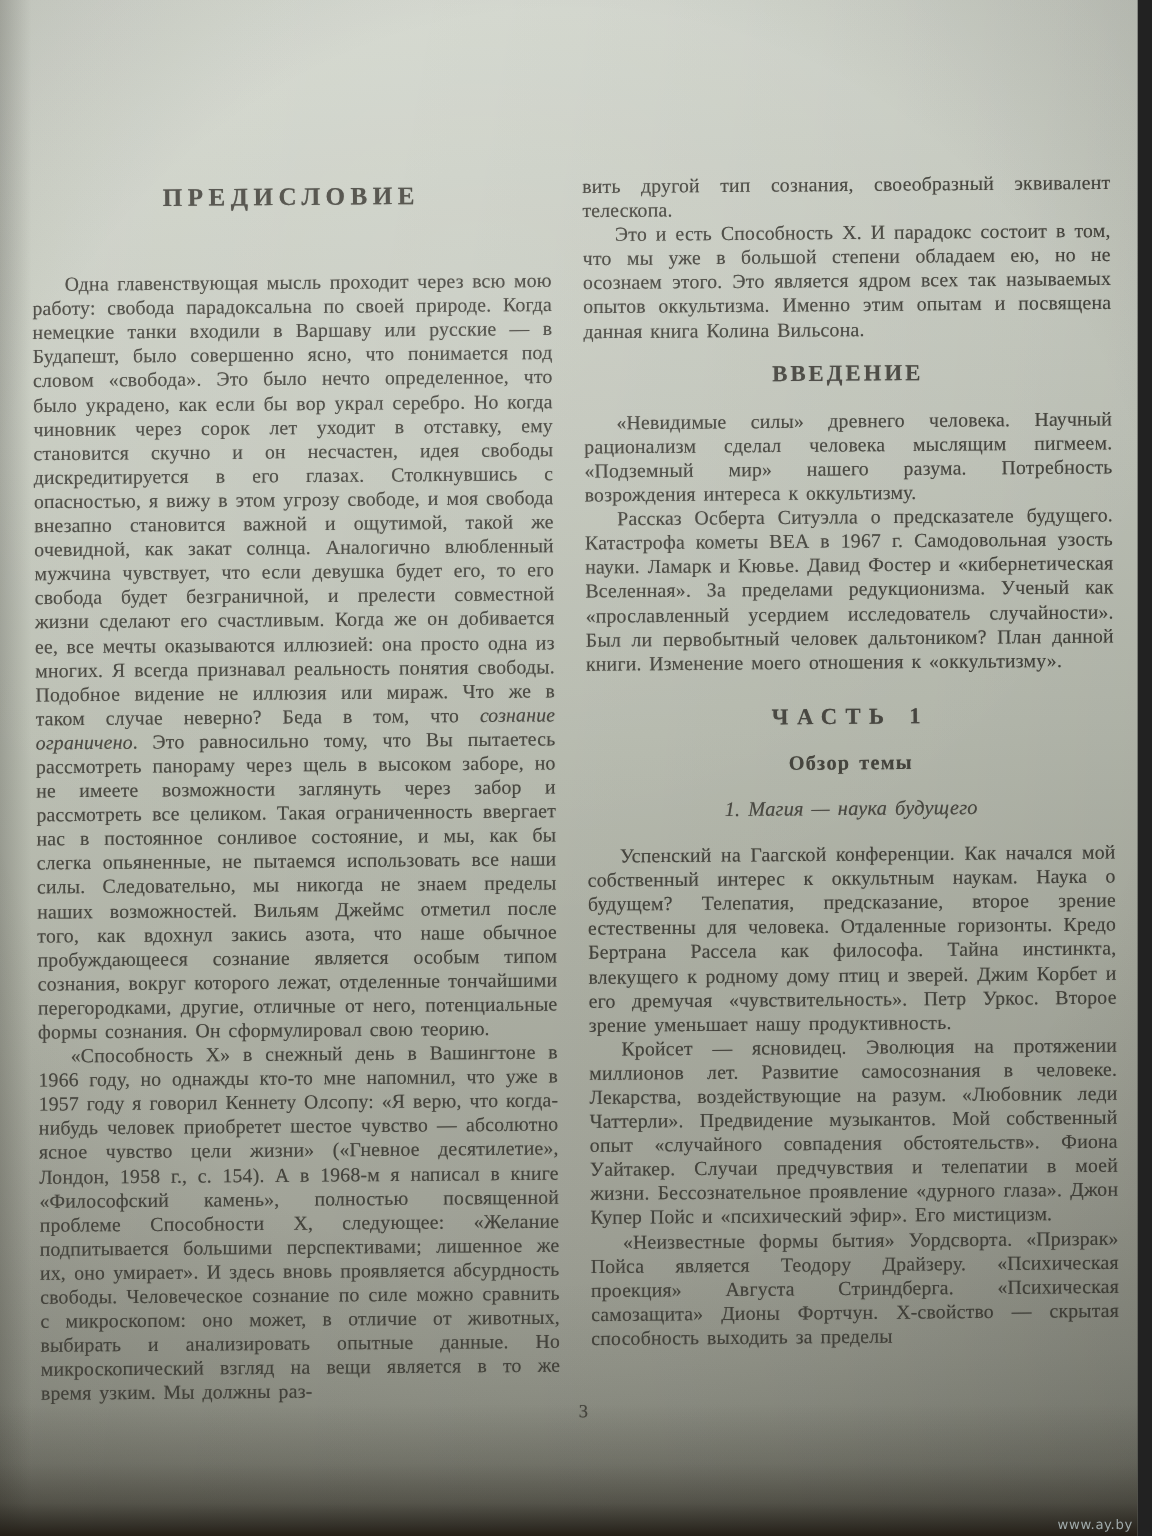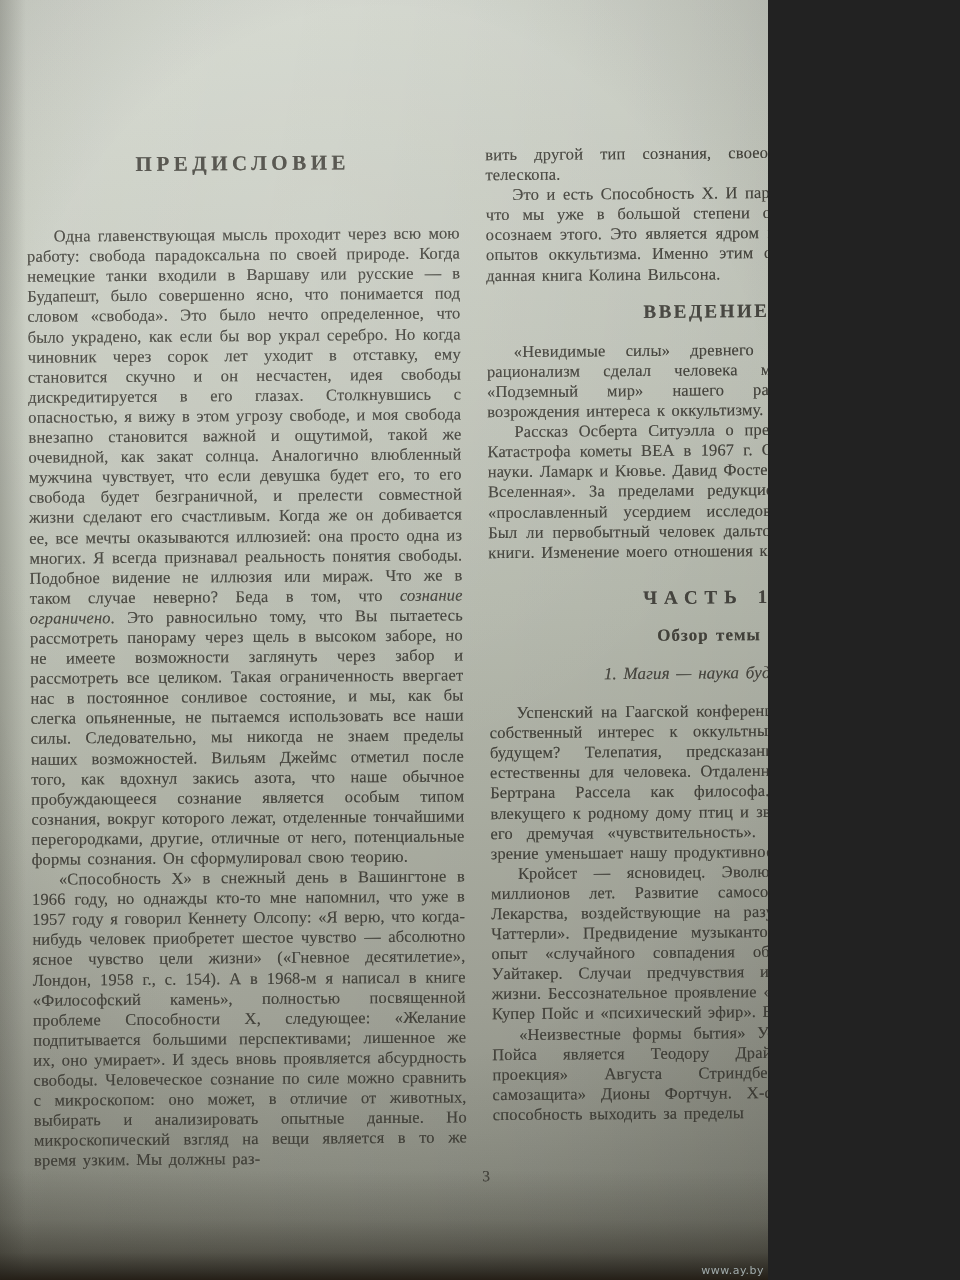--- a/index.html
+++ b/index.html
@@ -2,21 +2,21 @@
 <html lang="ru"><head>
 <meta charset="utf-8">
 <style>
   html, body {
     margin: 0;
     padding: 0;
     background: #222;
   }
   .photo {
     position: relative;
-    width: 768px;
+    width: 948px;
     height: 1280px;
     overflow: hidden;
     font-family: "Liberation Serif", "DejaVu Serif", serif;
     background: linear-gradient(178deg,
       #d3d7ce 0%,
       #cdd1c7 12%,
       #c4c8bd 30%,
       #b9bdb1 48%,
       #adb0a4 64%,
       #a2a499 78%,

